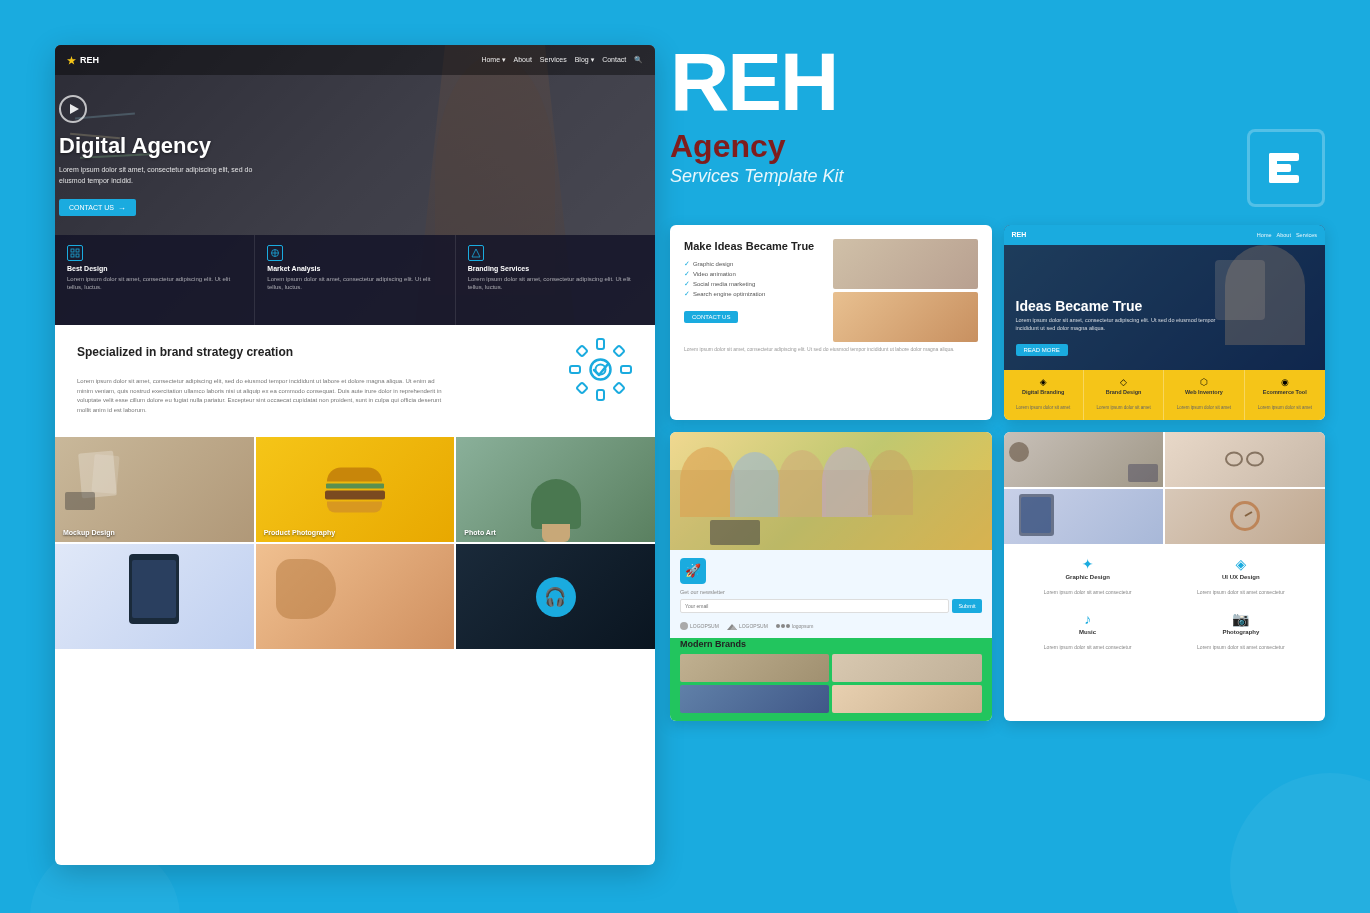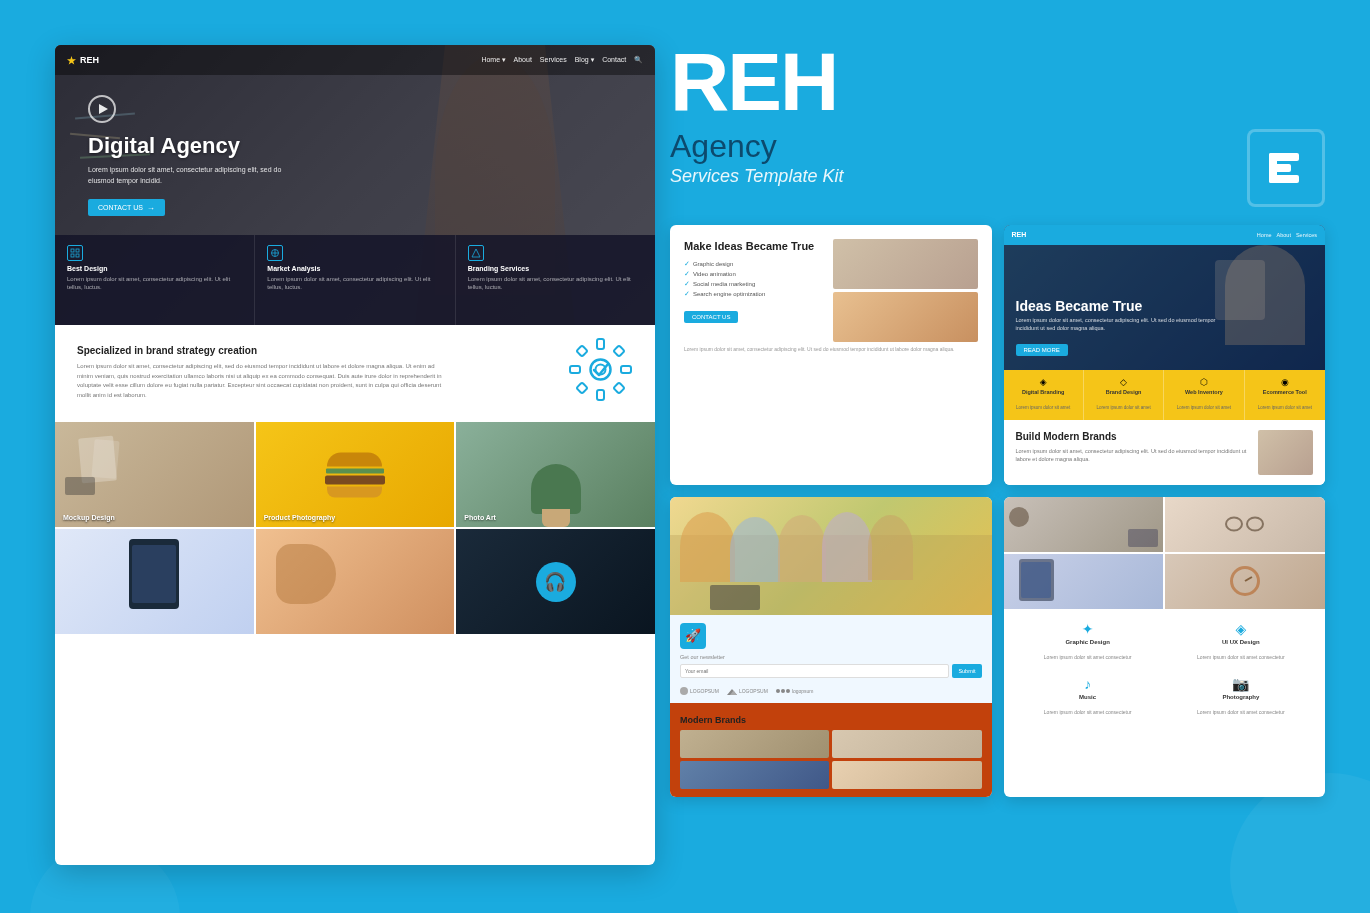--- a/index.html
+++ b/index.html
@@ -73,21 +73,21 @@
       gap: 8px;
       margin-left: auto;
     }
     .nav-link {
       color: #fff;
       font-size: 7px;
       opacity: 0.9;
     }
     .hero-content {
       position: absolute;
-      left: 33px;
+      left: 4px;
       top: 50px;
       color: #fff;
     }
     .play-btn {
       width: 28px;
       height: 28px;
       border-radius: 50%;
       border: 2px solid rgba(255,255,255,0.7);
       display: flex;
       align-items: center;
@@ -270,21 +270,21 @@
           </svg>
         </div>
         <div class="feature-title">Branding Services</div>
         <div class="feature-desc">Lorem ipsum dolor sit amet, consectetur adipiscing elit. Ut elit tellus, luctus.</div>
       </div>
     </div>
   </div>
 
   <div style="position:relative;padding:20px 22px 10px;">
     <div style="max-width:370px;">
-      <div style="font-size:10px;font-weight:bold;color:#222;margin-bottom:6px;">Specialized in brand strategy creation</div>
+      <div style="font-size:12px;font-weight:bold;color:#222;margin-bottom:18px;">Specialized in brand strategy creation</div>
       <div style="font-size:6px;color:#777;line-height:1.6;margin-bottom:12px;">Lorem ipsum dolor sit amet, consectetur adipiscing elit, sed do eiusmod tempor incididunt ut labore et dolore magna aliqua. Ut enim ad minim veniam, quis nostrud exercitation ullamco laboris nisi ut aliquip ex ea commodo consequat. Duis aute irure dolor in reprehenderit in voluptate velit esse cillum dolore eu fugiat nulla pariatur. Excepteur sint occaecat cupidatat non proident, sunt in culpa qui officia deserunt mollit anim id est laborum.</div>
     </div>
 
     <div style="position:absolute;right:22px;top:12px;">
       <svg width="65" height="65" viewBox="0 0 65 65" fill="none">
         <circle cx="32.5" cy="32.5" r="10" stroke="#1aabdf" stroke-width="2.5" fill="none"></circle>
         <circle cx="32.5" cy="32.5" r="5" stroke="#1aabdf" stroke-width="2" fill="none"></circle>
 
         <rect x="29" y="2" width="7" height="10" rx="2" fill="none" stroke="#1aabdf" stroke-width="2"></rect>
         <rect x="29" y="53" width="7" height="10" rx="2" fill="none" stroke="#1aabdf" stroke-width="2"></rect>
@@ -354,21 +354,21 @@
 
   <div style="display:flex;align-items:flex-start;justify-content:space-between;margin-bottom:10px;">
     <div>
       <div style="font-size:82px;font-weight:900;color:#fff;line-height:0.9;letter-spacing:-2px;">REH</div>
     </div>
 
   </div>
 
   <div style="display:flex;justify-content:space-between;align-items:flex-start;margin-bottom:18px;">
     <div>
-      <div style="font-size:32px;font-weight:400;color:#0c4a6e;line-height:1.1;margin-bottom:2px;">Agency</div>
+      <div style="font-size:32px;font-weight:700;color:#7f1d1d;line-height:1.1;margin-bottom:2px;">Agency</div>
       <div style="font-size:18px;color:rgba(255,255,255,0.9);font-style:italic;font-weight:400;">Services Template Kit</div>
     </div>
 
     <div style="width:78px;height:78px;background:#1aabdf;border-radius:8px;display:flex;align-items:center;justify-content:center;border:3px solid rgba(255,255,255,0.25);flex-shrink:0;">
       <svg width="50" height="50" viewBox="0 0 50 50">
         <rect x="8" y="10" width="8" height="30" rx="2" fill="white"></rect>
         <rect x="8" y="10" width="30" height="8" rx="2" fill="white"></rect>
         <rect x="8" y="21" width="22" height="8" rx="2" fill="white"></rect>
         <rect x="8" y="32" width="30" height="8" rx="2" fill="white"></rect>
       </svg>
@@ -451,30 +451,20 @@
           <span style="font-size:5.5px;font-weight:bold;color:#333;display:block;">Web Inventory</span>
           <span style="font-size:4.5px;color:#666;">Lorem ipsum dolor sit amet</span>
         </div>
         <div style="padding:7px 5px;text-align:center;">
           <span style="font-size:9px;display:block;margin-bottom:2px;">◉</span>
           <span style="font-size:5.5px;font-weight:bold;color:#333;display:block;">Ecommerce Tool</span>
           <span style="font-size:4.5px;color:#666;">Lorem ipsum dolor sit amet</span>
         </div>
       </div>
 
-      <div style="padding:10px 12px;background:#fff;">
-        <div style="display:flex;gap:8px;">
-          <div style="flex:1;">
-            <div style="font-size:10px;font-weight:bold;color:#222;margin-bottom:4px;line-height:1.3;">Build Modern
-Brands</div>
-            <div style="font-size:5.5px;color:#777;line-height:1.5;">Lorem ipsum dolor sit amet, consectetur adipiscing elit. Ut sed do eiusmod tempor incididunt ut labore et dolore magna aliqua.</div>
-          </div>
-          <div style="width:55px;height:45px;background:linear-gradient(135deg,#d0c0a8 0%,#b8a090 100%);border-radius:2px;flex-shrink:0;"></div>
-        </div>
-      </div>
     </div>
 
     <div style="background:#fff;border-radius:6px;overflow:hidden;box-shadow:0 4px 15px rgba(0,0,0,0.15);">
 
       <div style="height:118px;position:relative;overflow:hidden;background:linear-gradient(135deg,#f0d890 0%,#c0c870 50%,#e8c050 100%);">
 
         <div style="position:absolute;bottom:0;left:0;right:0;height:80px;background:rgba(180,150,80,0.3);"></div>
         <div style="position:absolute;top:15px;left:10px;width:55px;height:70px;background:rgba(220,160,80,0.6);border-radius:50% 50% 0 0;"></div>
         <div style="position:absolute;top:20px;left:60px;width:50px;height:65px;background:rgba(150,180,220,0.55);border-radius:50% 50% 0 0;"></div>
         <div style="position:absolute;top:18px;left:108px;width:48px;height:67px;background:rgba(210,170,120,0.55);border-radius:50% 50% 0 0;"></div>
@@ -512,21 +502,21 @@
             <div style="display:flex;gap:1px;">
               <div style="width:4px;height:4px;background:#888;border-radius:50%;"></div>
               <div style="width:4px;height:4px;background:#888;border-radius:50%;"></div>
               <div style="width:4px;height:4px;background:#888;border-radius:50%;"></div>
             </div>
             <span style="font-size:5px;color:#888;">logopsum</span>
           </div>
         </div>
       </div>
 
-      <div style="padding:12px 10px 8px;background:#c2410c;">
+      <div style="padding:1px 10px 8px;background:#22c55e;">
         <div style="font-size:9px;font-weight:bold;color:#222;margin-bottom:5px;">Modern Brands</div>
         <div style="display:grid;grid-template-columns:1fr 1fr;gap:3px;">
           <div style="height:28px;background:linear-gradient(135deg,#c0b090 0%,#a09070 100%);border-radius:2px;"></div>
           <div style="height:28px;background:linear-gradient(135deg,#d8c8b0 0%,#c0b098 100%);border-radius:2px;"></div>
           <div style="height:28px;background:linear-gradient(135deg,#6080a8 0%,#405888 100%);border-radius:2px;"></div>
           <div style="height:28px;background:linear-gradient(135deg,#e8d0b0 0%,#c8b090 100%);border-radius:2px;"></div>
         </div>
       </div>
     </div>
 

